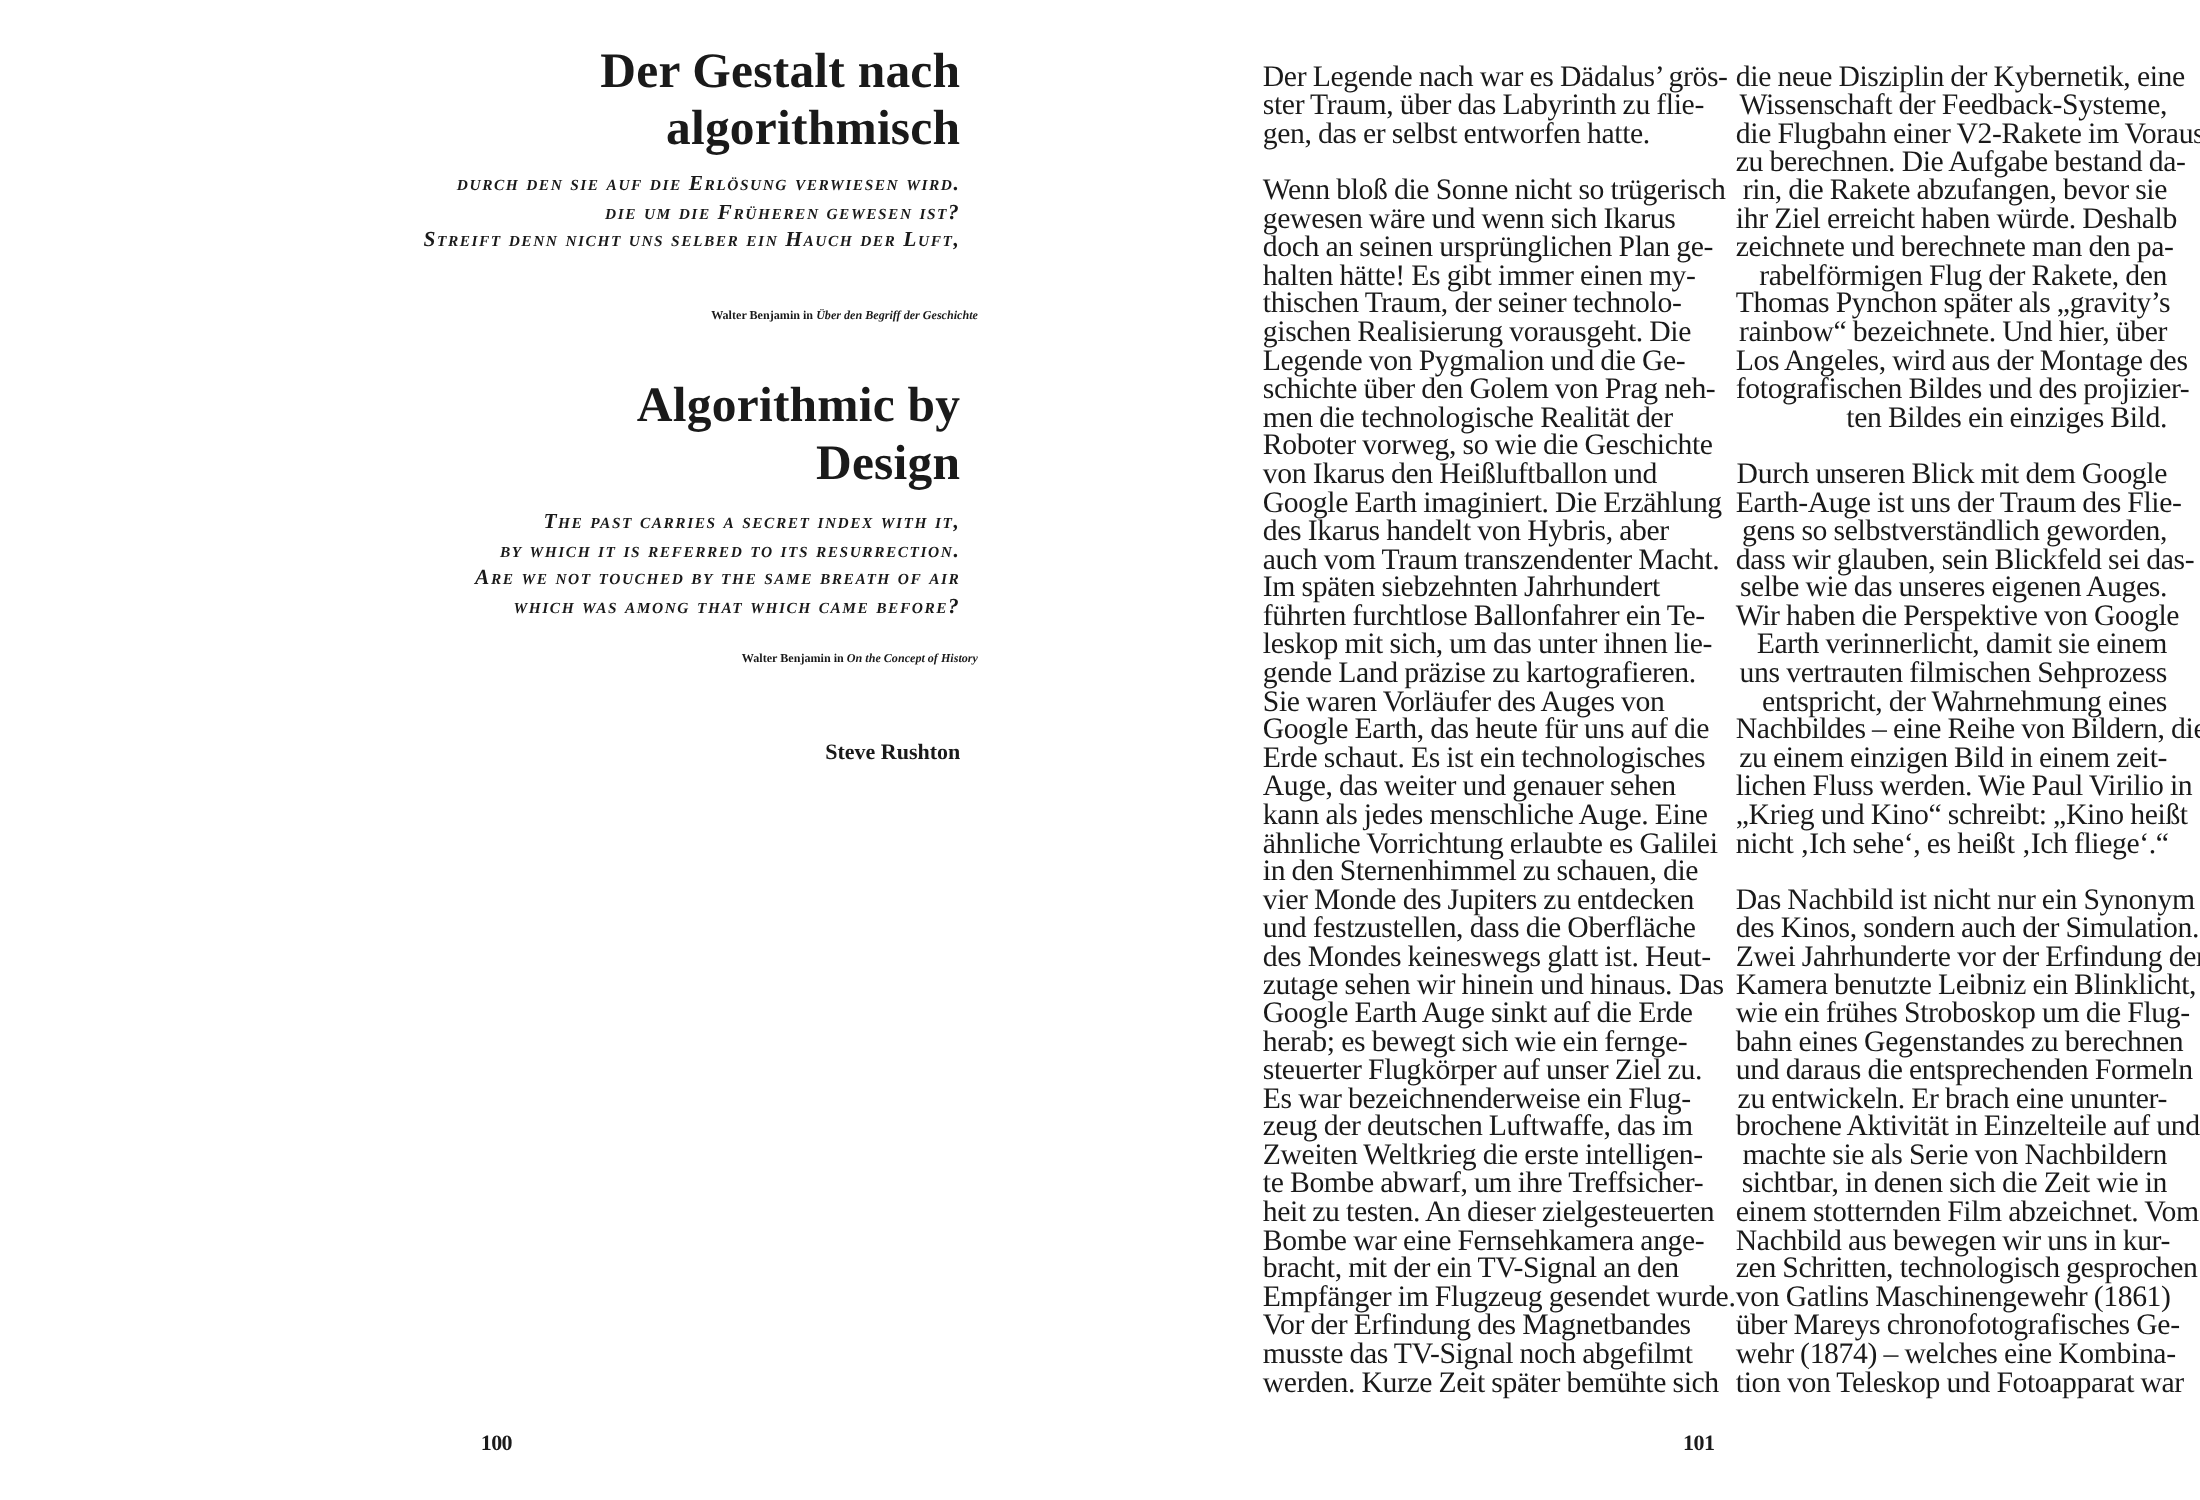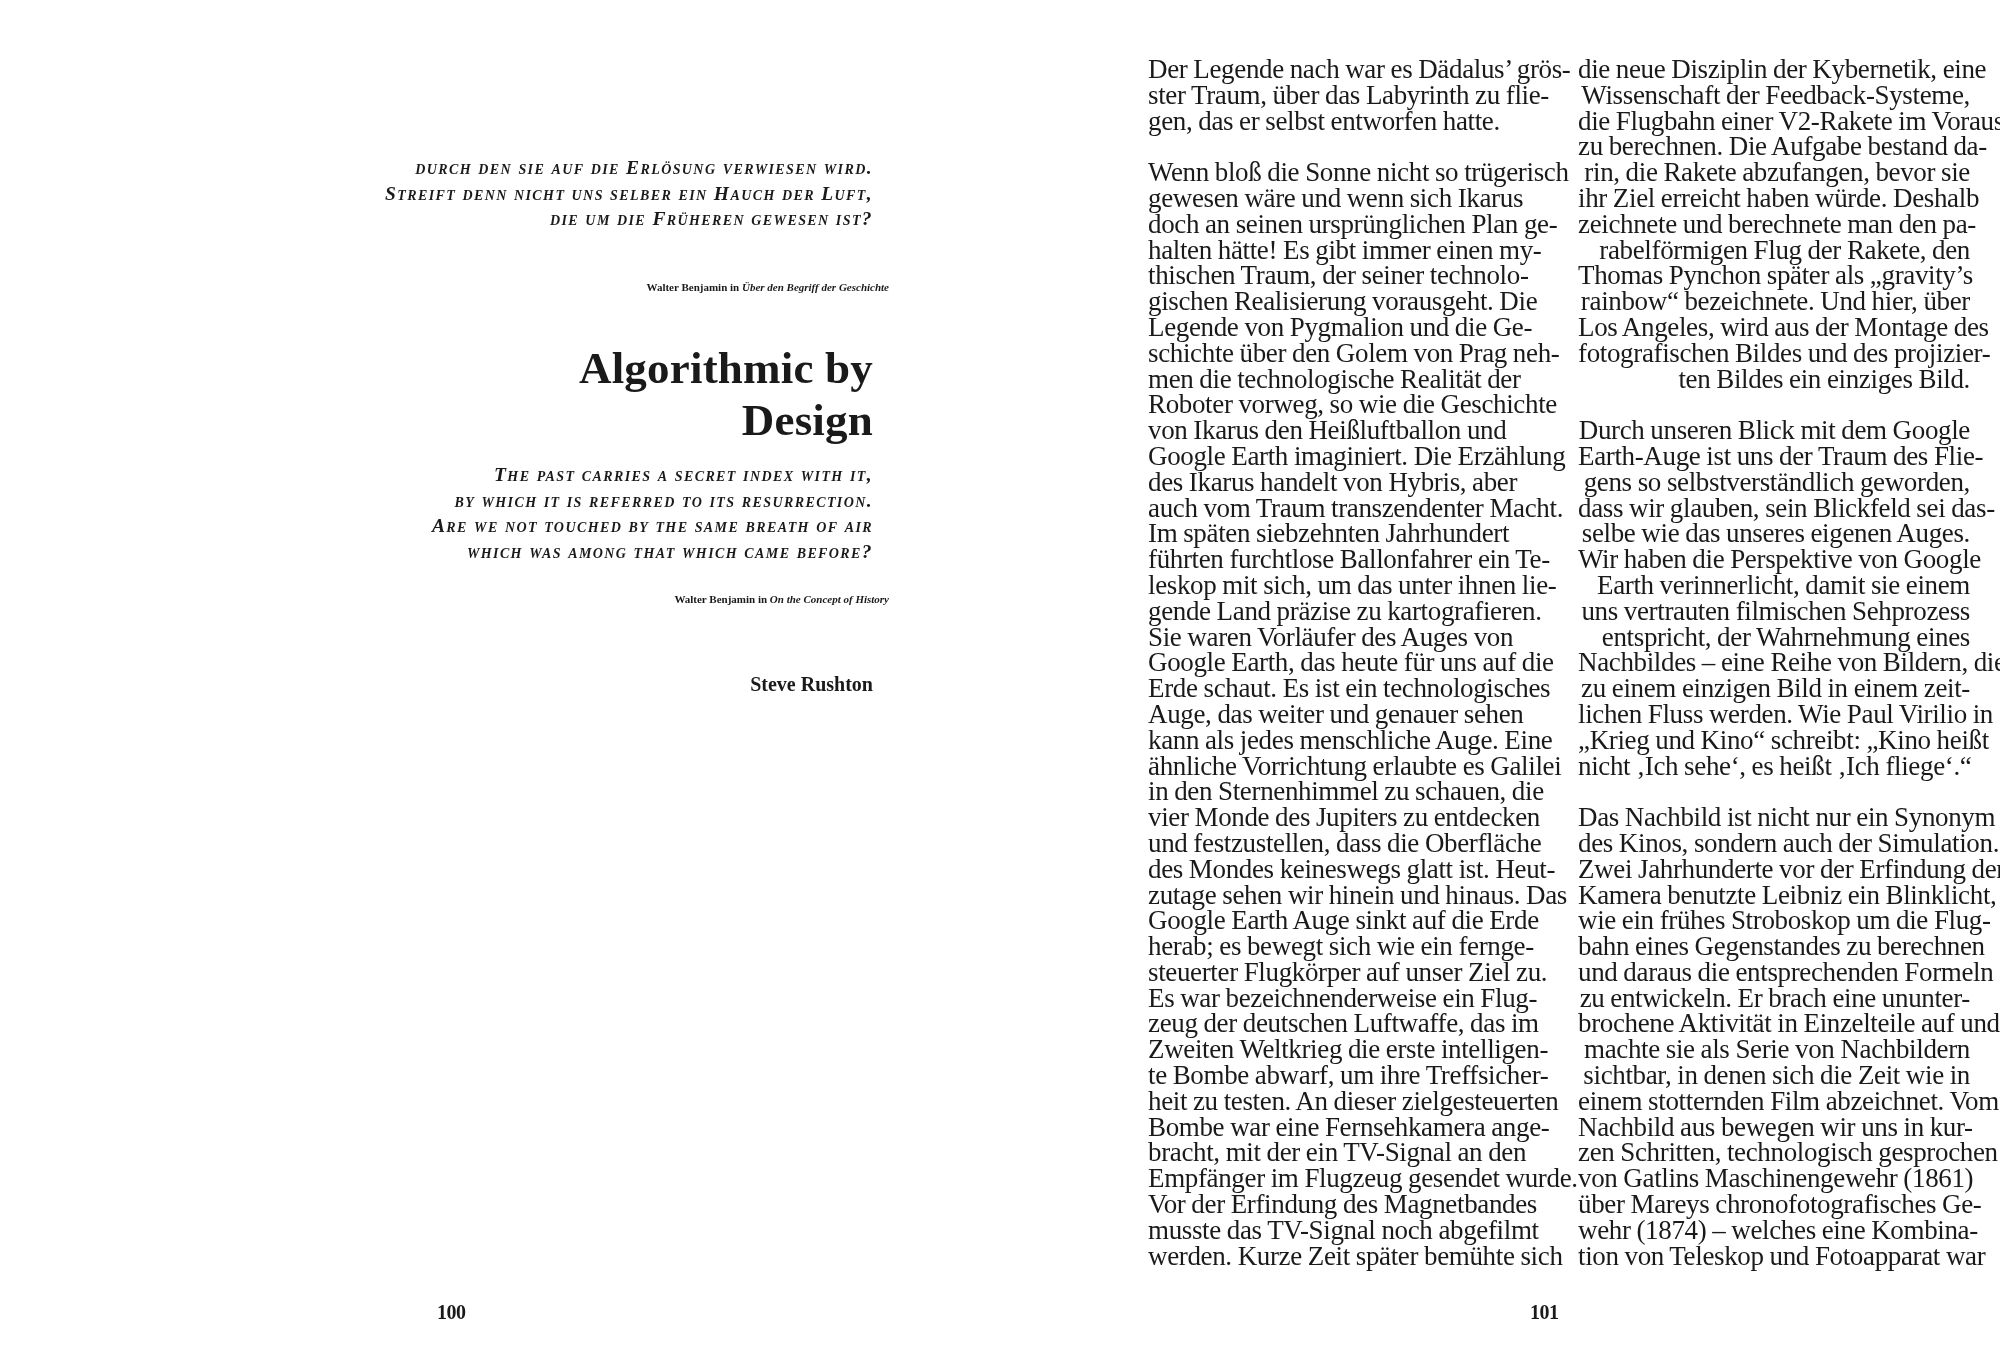--- a/index.html
+++ b/index.html
@@ -94,25 +94,29 @@
     .col-1 { left: 148px; }
     .col-2 { left: 578px; text-align: right; }
     .paragraph { margin: 0 0 25.8px 0; }
     .line { display: block; white-space: nowrap; }
   </style>
 </head>
 <body>
 
 <div class="page page-left">
 
+  <h1 class="title title-de left-block">
+    <span class="quote-line">Der Gestalt nach</span>
+    <span class="quote-line">algorithmisch</span>
+  </h1>
 
   <p class="quote quote-de left-block">
     <span class="quote-line">durch den sie auf die Erlösung verwiesen wird.</span>
+    <span class="quote-line">die um die Früheren gewesen ist?</span>
     <span class="quote-line">Streift denn nicht uns selber ein Hauch der Luft,</span>
-    <span class="quote-line">die um die Früheren gewesen ist?</span>
   </p>
 
   <p class="attribution attr-de left-block">
     <span>Walter Benjamin in </span><em>Über den Begriff der Geschichte</em>
   </p>
 
   <h1 class="title title-en left-block">
     <span class="quote-line">Algorithmic by</span>
     <span class="quote-line">Design</span>
   </h1>

